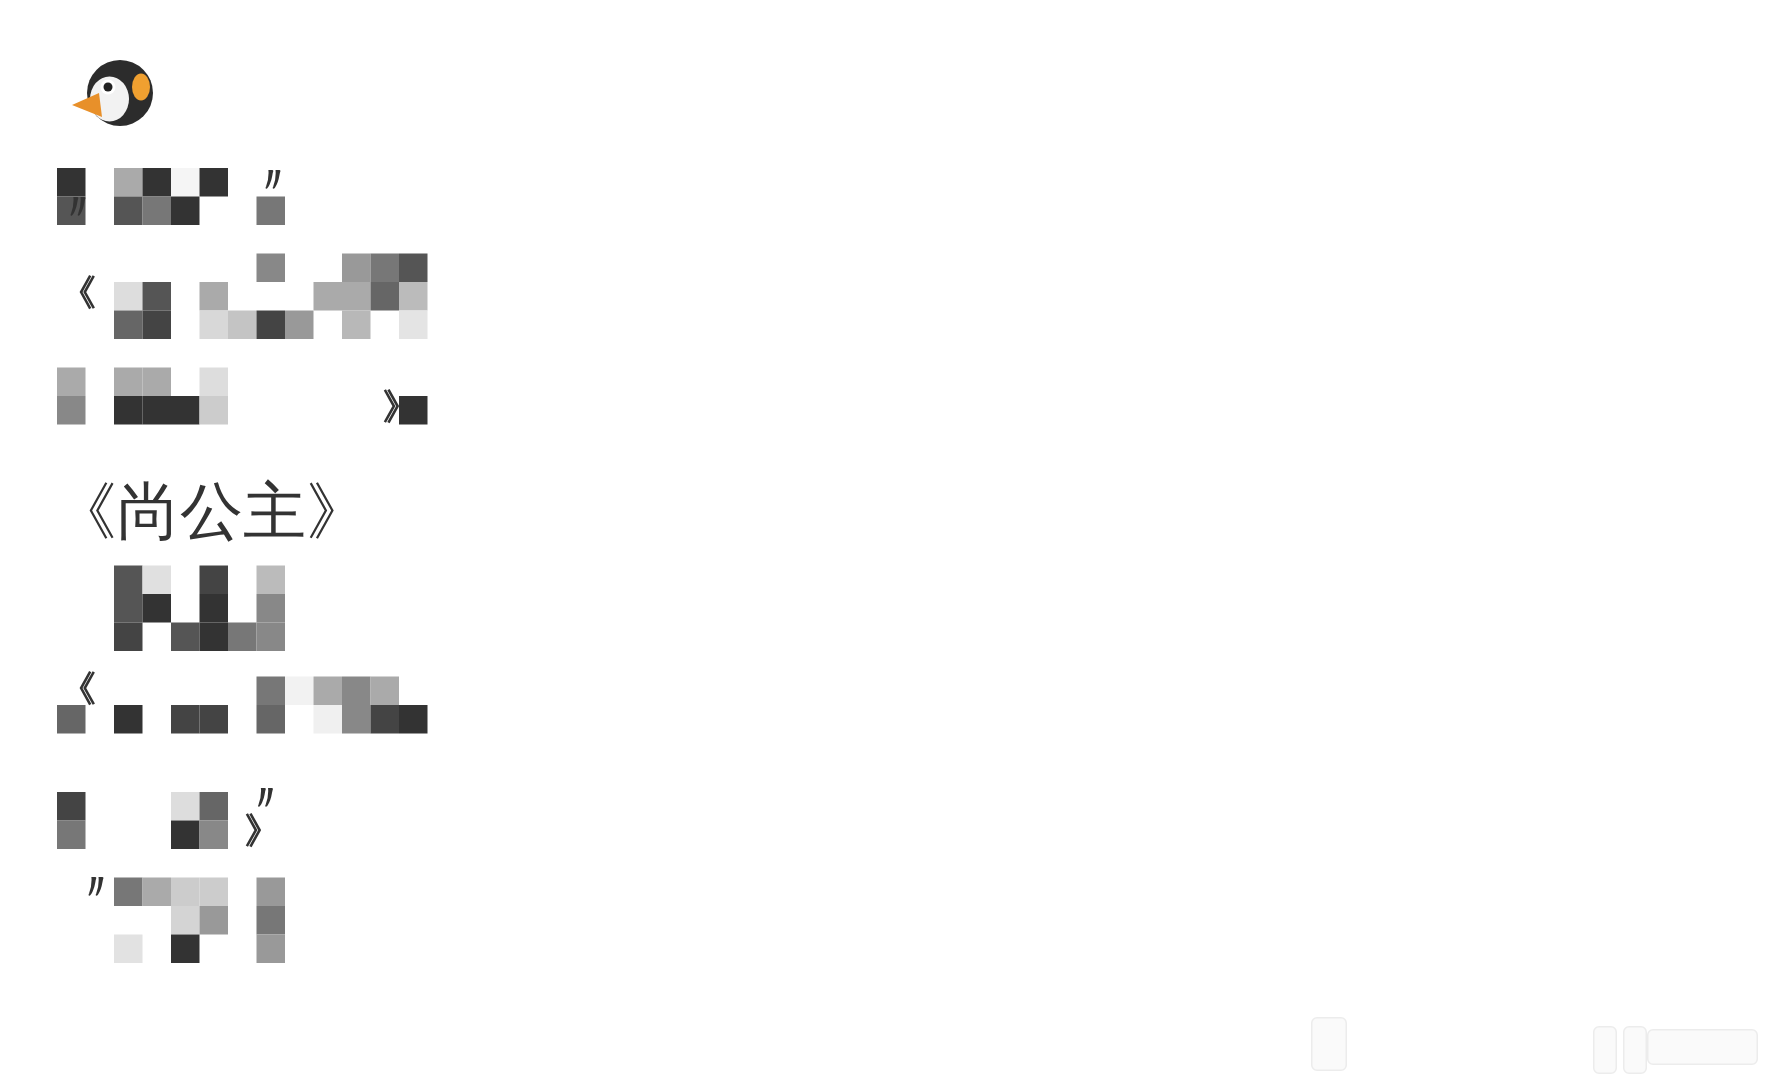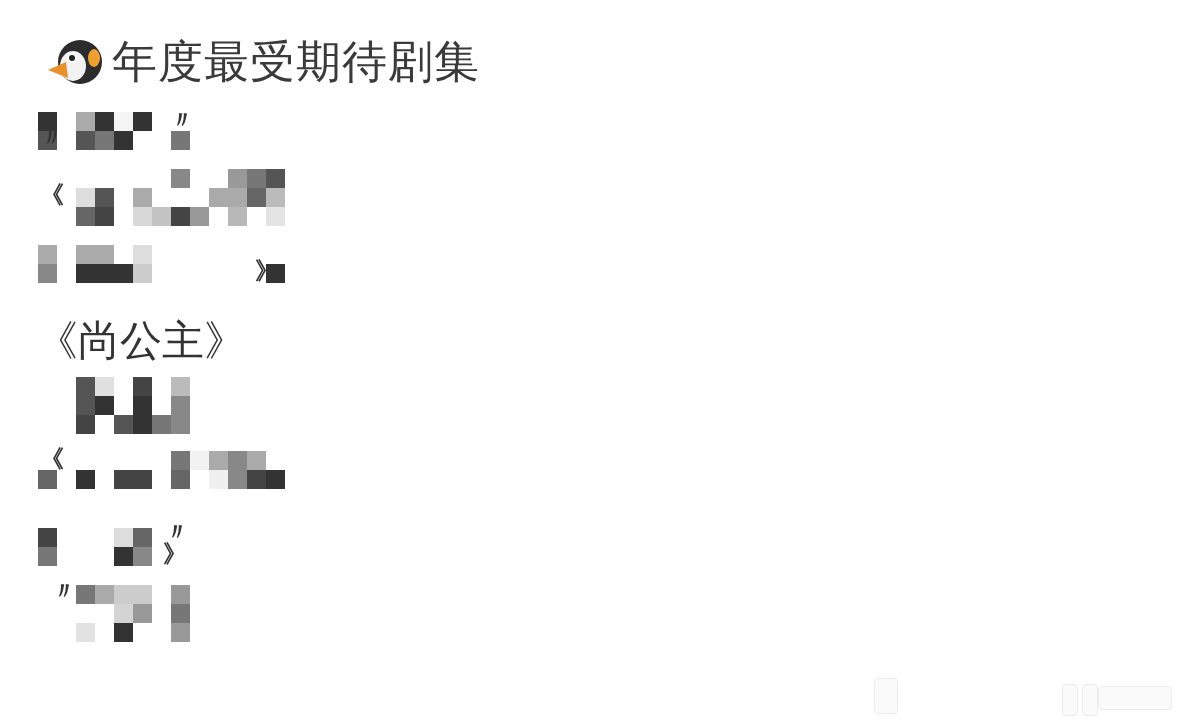--- a/index.html
+++ b/index.html
@@ -22,21 +22,20 @@
   <div class="penguin">
     <svg width="58" height="52" viewBox="0 0 58 52">
       <ellipse cx="34" cy="26" rx="22" ry="22" fill="#2c2c2c"></ellipse>
       <ellipse cx="27" cy="30" rx="13" ry="15" fill="#f2f2f2"></ellipse>
       <ellipse cx="48" cy="22" rx="6" ry="9" fill="#f0a030"></ellipse>
       <circle cx="26" cy="22" r="5" fill="#ffffff"></circle>
       <circle cx="26" cy="22" r="3" fill="#222222"></circle>
       <polygon points="2,34 20,26 22,42" fill="#e8902a"></polygon>
     </svg>
   </div>
-  <span class="title-text">年度最受期待剧集</span>
 </div>
 
 <div id="rows">
     <div class="row" style="top: 112px;">
       <div class="tile" style="left: 38px; top: 0px; background: rgb(51, 51, 51);"></div>
       <div class="tile" style="left: 38px; top: 19px; background: rgb(85, 85, 85);"></div>
       <div class="tile" style="left: 76px; top: 0px; background: rgb(170, 170, 170);"></div>
       <div class="tile" style="left: 76px; top: 19px; background: rgb(85, 85, 85);"></div>
       <div class="tile" style="left: 95px; top: 0px; background: rgb(51, 51, 51);"></div>
       <div class="tile" style="left: 95px; top: 19px; background: rgb(119, 119, 119);"></div>

